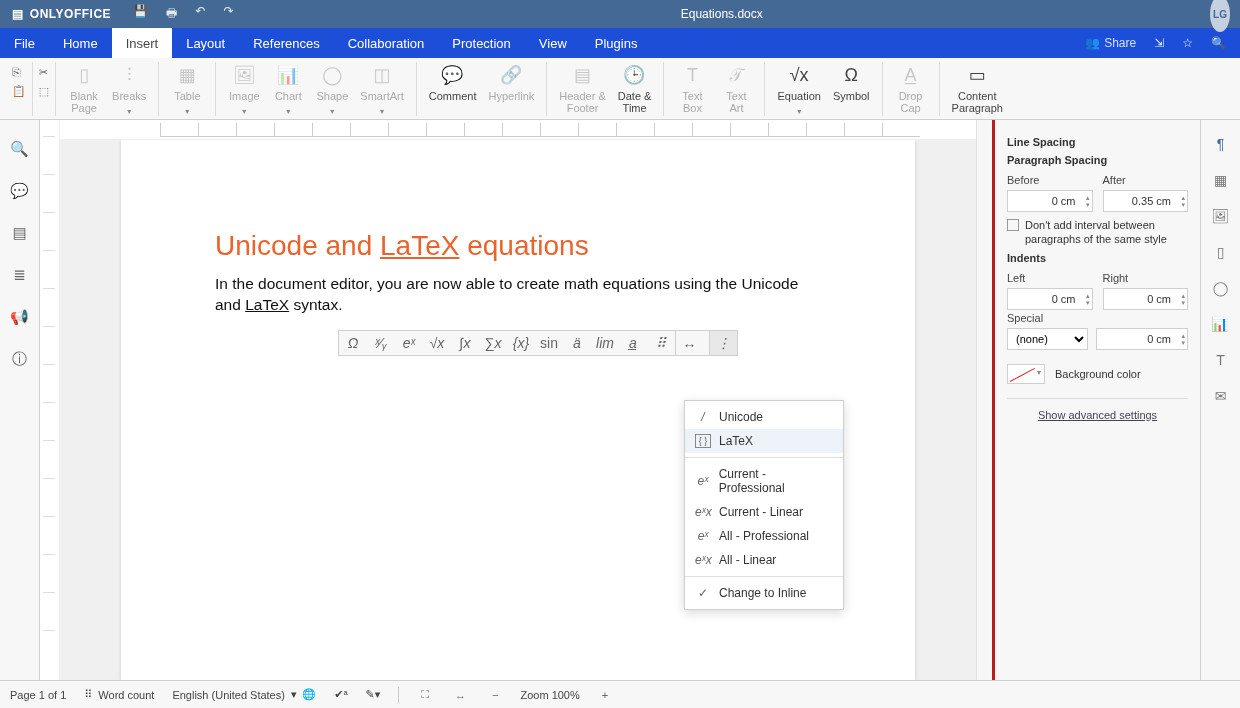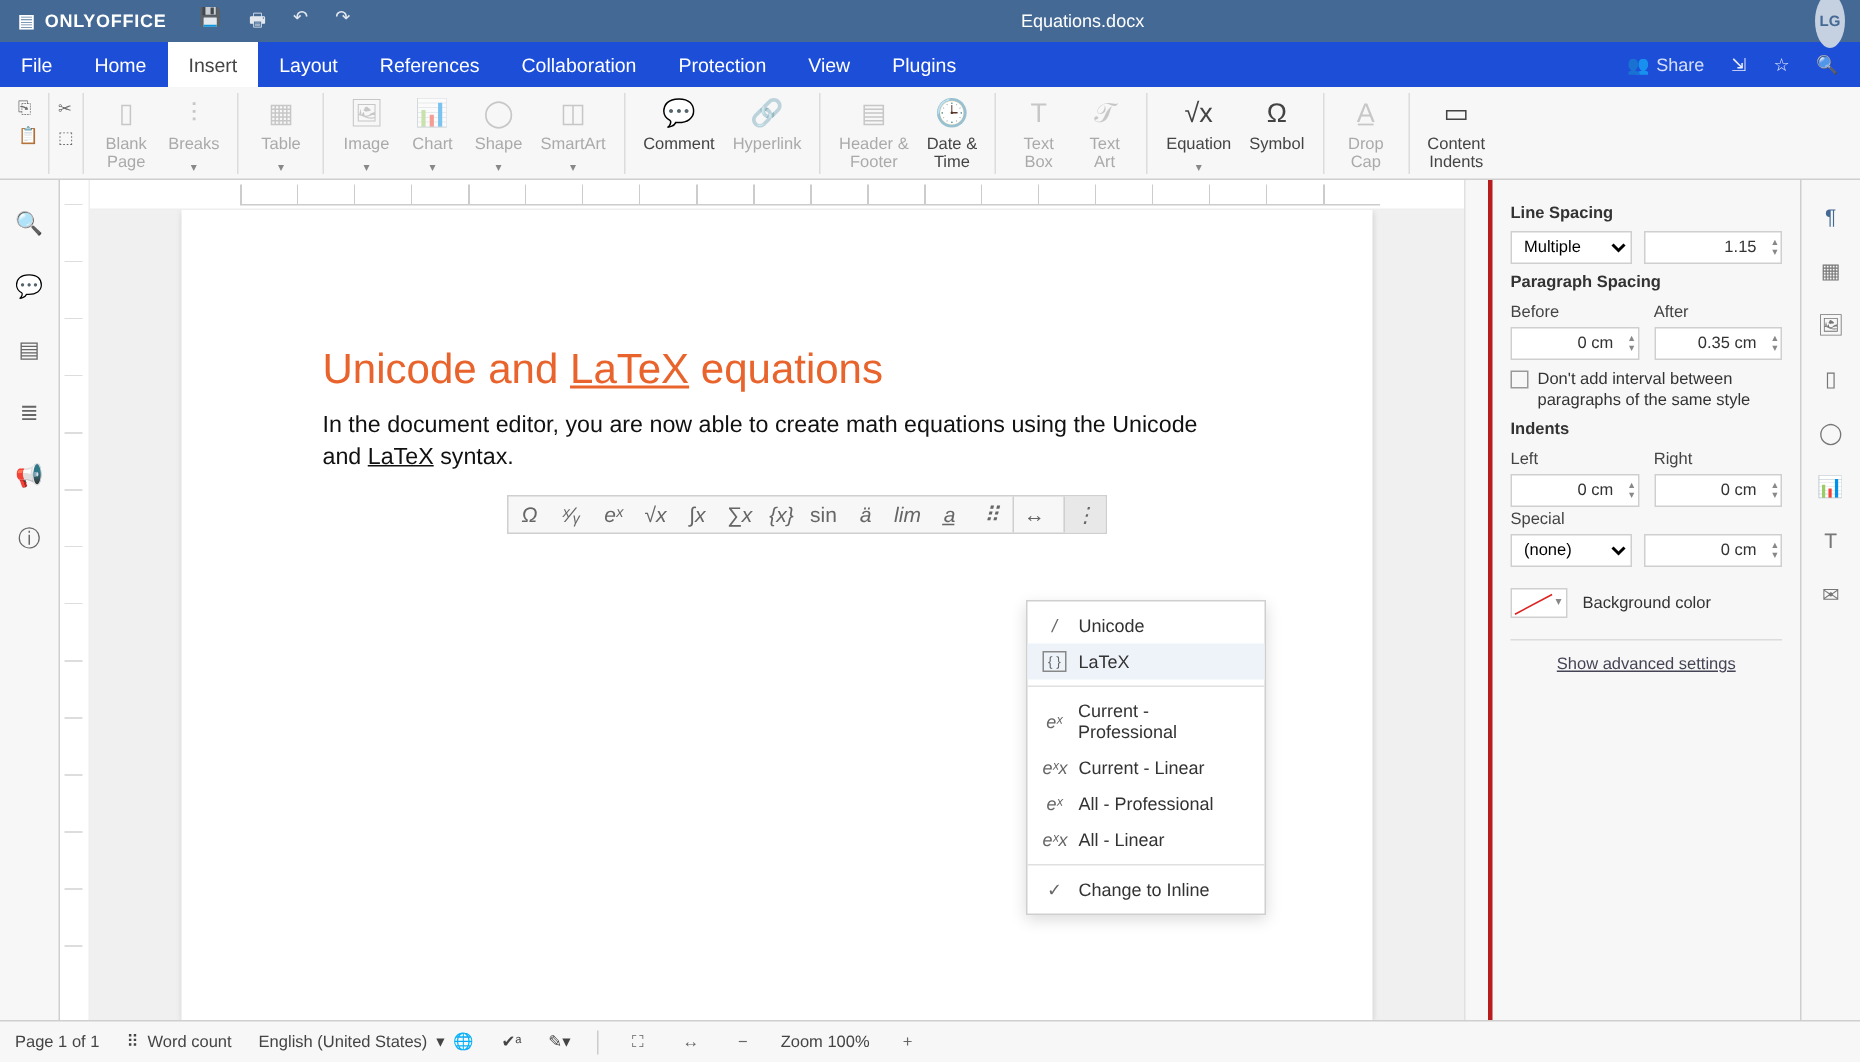--- a/index.html
+++ b/index.html
@@ -216,21 +216,21 @@
         <span class="ic">A̲</span>
         <span class="lbl">Drop
 Cap</span>
         <span class="dd">▾</span>
       </div>
   </div>
   <div class="rgroup" style="border-right:none;">
     <div class="rbtn en">
         <span class="ic">▭</span>
         <span class="lbl">Content
-Indents</span>
+Paragraph</span>
         <span class="dd">▾</span>
       </div>
   </div>
 </div>
 
 <div class="main">
   <div class="lsb">
     <span>🔍</span>
     <span>💬</span>
     <span>▤</span>
@@ -298,24 +298,20 @@
       <div class="dd-sep"></div>
       <div class="dd-item">
           <span class="di" style="font-style:normal;">✓</span>
           <span>Change to Inline</span>
         </div>
     </div>
   </div>
   <div class="scroll"></div>
   <div class="rpanel">
     <div class="lbl">Line Spacing</div>
-    <div class="row">
-      <select><option>Multiple</option></select>
-      <div class="num">1.15</div>
-    </div>
     <div class="lbl">Paragraph Spacing</div>
     <div class="half">
       <div>
           <div class="sub">Before</div>
           <div class="num">0 cm</div>
         </div>
       <div>
           <div class="sub">After</div>
           <div class="num">0.35 cm</div>
         </div>

